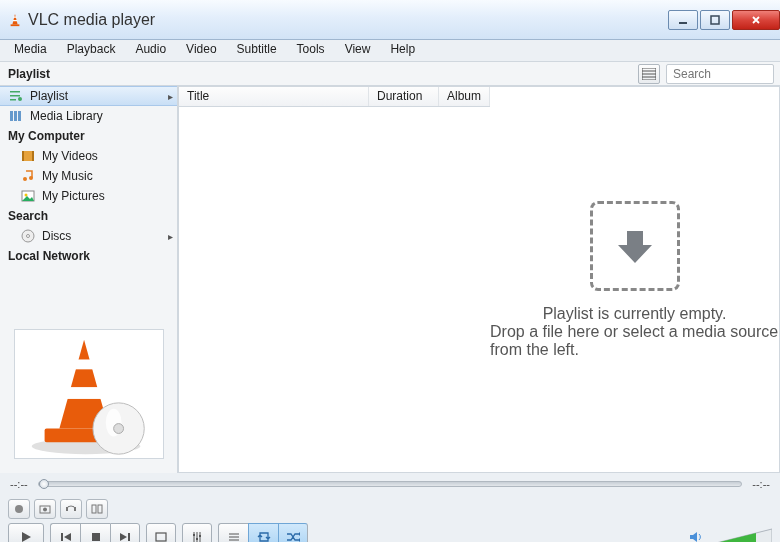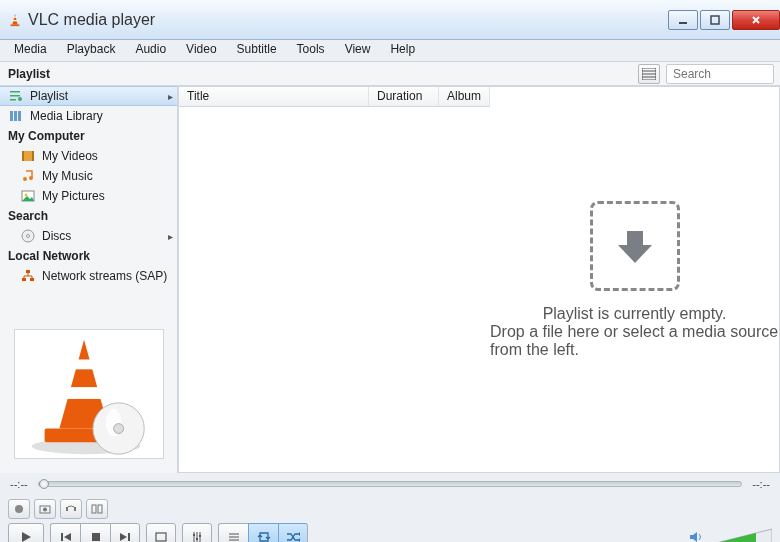--- a/index.html
+++ b/index.html
@@ -187,31 +187,20 @@
           <svg width="14" height="14">
             <circle cx="7" cy="7" r="6" fill="#eee" stroke="#999"></circle>
             <circle cx="7" cy="7" r="1.5" fill="#fff" stroke="#999"></circle>
           </svg>
         </span>
       <span>Discs</span>
       <span class="chev">▸</span>
     </div>
 
     <div class="sb-item header">Local Network</div>
-    <div class="sb-item sb-indent">
-      <span class="ic">
-          <svg width="14" height="14">
-            <rect x="5" y="1" width="4" height="3" fill="#d35400"></rect>
-            <rect x="1" y="9" width="4" height="3" fill="#d35400"></rect>
-            <rect x="9" y="9" width="4" height="3" fill="#d35400"></rect>
-            <path d="M7 4 L7 7 M3 9 L3 7 L11 7 L11 9" stroke="#d35400" stroke-width="1" fill="none"></path>
-          </svg>
-        </span>
-      <span>Network streams (SAP)</span>
-    </div>
 
     <div style="flex:1"></div>
     <div class="album-art">
       <svg viewBox="0 0 150 130" width="150" height="130">
         <ellipse cx="72" cy="118" rx="55" ry="8" fill="#ccc" opacity="0.6"></ellipse>
         <polygon points="70,10 95,100 45,100" fill="#e85c0b"></polygon>
         <rect x="30" y="100" width="80" height="14" rx="2" fill="#e85c0b"></rect>
         <rect x="58" y="30" width="24" height="10" fill="#fff"></rect>
         <rect x="52" y="58" width="36" height="12" fill="#fff"></rect>
         <circle cx="105" cy="100" r="26" fill="#f4f4f4" stroke="#bbb"></circle>

